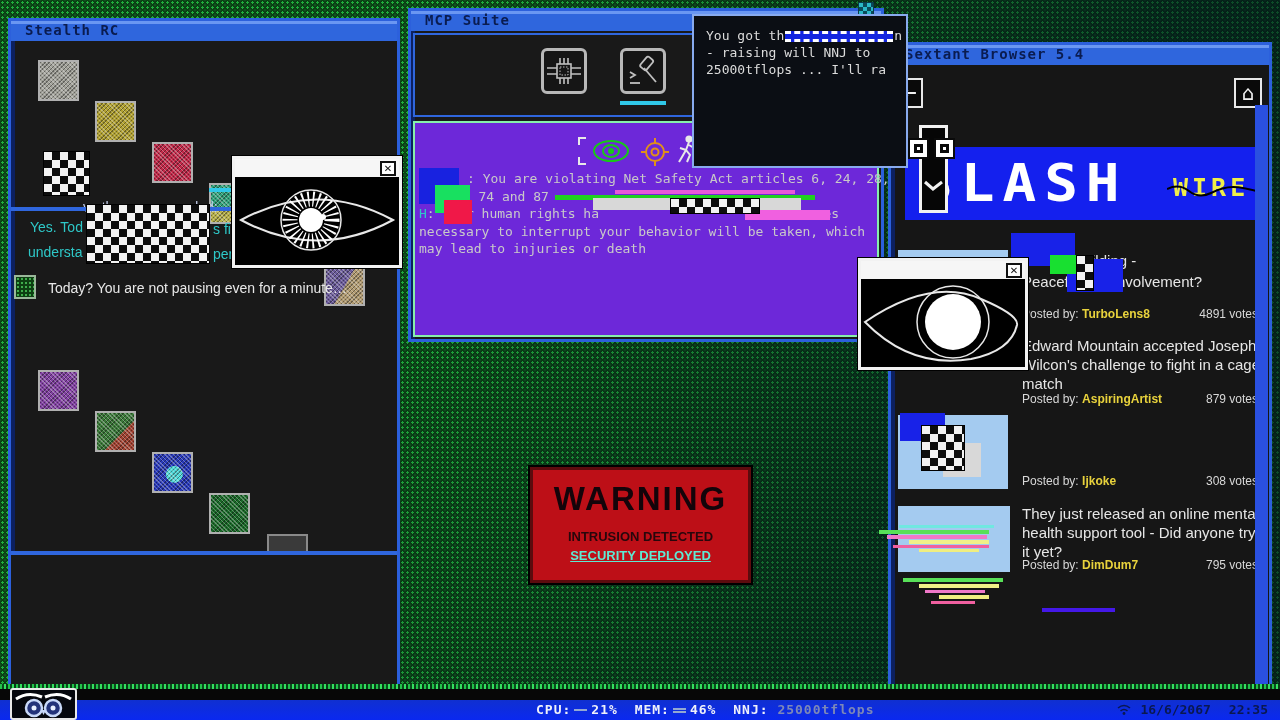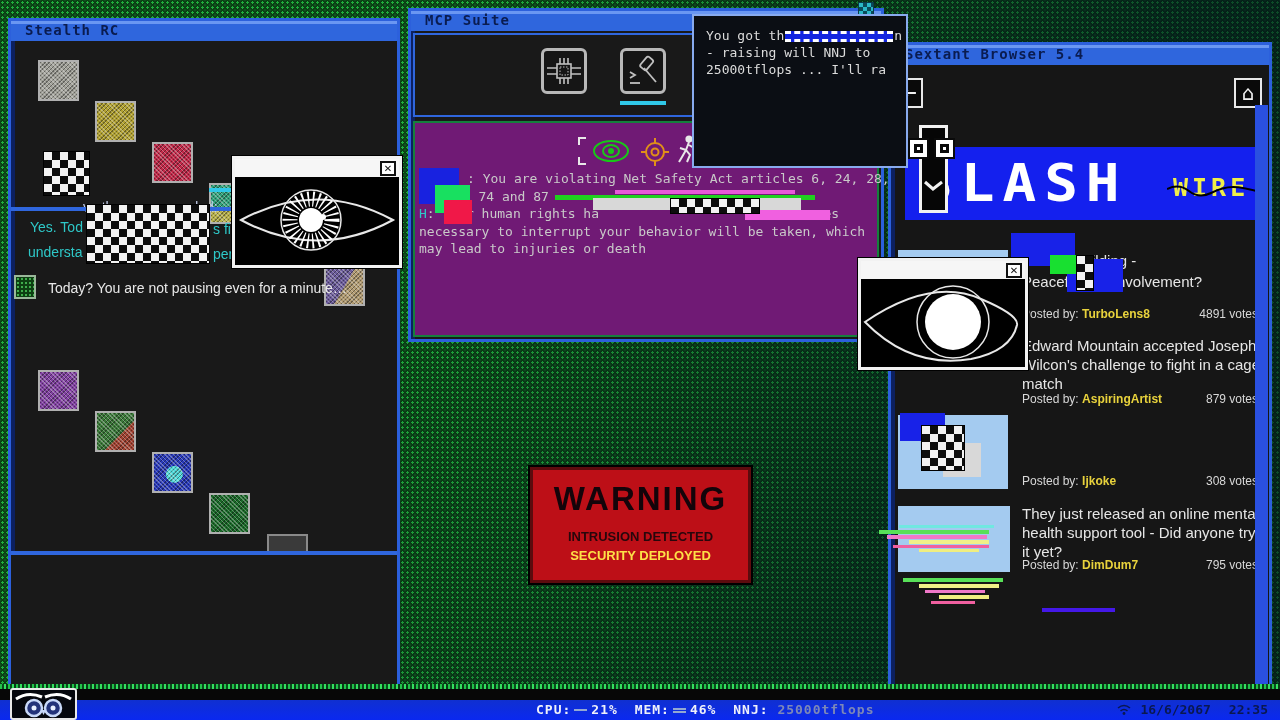--- a/index.html
+++ b/index.html
@@ -108,21 +108,21 @@
           <rect x="17" y="3" width="8" height="13" rx="2" transform="rotate(40 21 9)"></rect>
           <path d="M18,14 L30,28"></path>
           <path d="M4,18 L9,21 L4,24"></path>
           <path d="M4,29 H14"></path>
         </g>
       </svg>
     </div>
     <div class="abs" style="left:205px; top:66px; width:46px; height:4px; background:#30c8e8;"></div>
   </div>
 
-  <div class="abs" style="left:2px; top:110px; width:466px; height:216px; border:2px solid #15803d; background:#701a75;">
+  <div class="abs" style="left:2px; top:110px; width:466px; height:216px; border:2px solid #86efac; background:#6d28d9;">
 
     <div class="abs" style="left:163px; top:14px; width:8px; height:8px; border-left:2px solid #e8e8e8; border-top:2px solid #e8e8e8;"></div>
     <div class="abs" style="left:163px; top:34px; width:8px; height:8px; border-left:2px solid #e8e8e8; border-bottom:2px solid #e8e8e8;"></div>
     <svg class="abs" style="left:176px; top:15px;" width="40" height="26" viewBox="0 0 40 26">
       <g stroke="#18c818" stroke-width="2" fill="none">
         <ellipse cx="20" cy="13" rx="17" ry="10"></ellipse>
         <ellipse cx="20" cy="13" rx="8" ry="6"></ellipse>
         <circle cx="20" cy="13" r="2" fill="#18c818"></circle>
       </g>
     </svg>
@@ -274,21 +274,21 @@
   <svg style="position:absolute; left:0; top:18px;" width="164" height="86" viewBox="0 0 164 86">
     <path d="M4,43 Q70,-2 120,20 Q158,36 156,46 Q150,72 110,80 Q50,90 4,43 Z" stroke="#e8e8e8" stroke-width="2" fill="none"></path>
     <circle cx="92" cy="43" r="36" stroke="#e8e8e8" stroke-width="1.5" fill="none"></circle>
     <circle cx="92" cy="43" r="28" fill="#ffffff"></circle>
   </svg>
 </div>
 
 <div class="abs" style="left:530px; top:467px; width:221px; height:116px; background:#bd0f17; border:3px solid #5c0b0e; box-shadow:0 0 0 2px #000; z-index:20; text-align:center; padding-top:10px;">
   <div style="font:bold 33px 'Liberation Sans',sans-serif; color:#14040a; letter-spacing:2px;">WARNING</div>
   <div style="font:bold 13px 'Liberation Sans',sans-serif; color:#27070c; margin-top:11px;">INTRUSION DETECTED</div>
-  <div style="font:bold 13px 'Liberation Sans',sans-serif; color:#fde047; margin-top:4px;">SECURITY DEPLOYED</div>
+  <div style="font:bold 13px 'Liberation Sans',sans-serif; color:#5eead4; margin-top:4px;text-decoration:underline;">SECURITY DEPLOYED</div>
 </div>
 
 <div class="abs" style="left:0; top:684px; width:1280px; height:36px; background:#070707; z-index:50;">
   <div style="height:5px; background:repeating-linear-gradient(90deg,#22c24a 0 2px,#0a4a1c 2px 4px,#35e060 4px 6px,#083a16 6px 8px);"></div>
 </div>
 <div class="abs" style="left:0; top:700px; width:1280px; height:20px; background:linear-gradient(180deg,#1030d0,#0a28f0); z-index:51;">
   <div class="abs" style="left:536px; top:2px; font:bold 13px 'DejaVu Sans Mono',monospace; color:#eef0fa; letter-spacing:1px; white-space:nowrap;">
     <span>CPU:</span><span style="display:inline-block;width:13px;height:2px;background:#93a8d2;margin:0 4px 3px 3px;"></span><span>21%</span>
     <span style="margin-left:8px;">MEM:</span><span style="display:inline-block;width:13px;height:5px;border-top:2px solid #93a8d2;border-bottom:2px solid #93a8d2;margin:0 4px 1px 3px;"></span><span>46%</span>
     <span style="margin-left:8px;">NNJ:</span>

